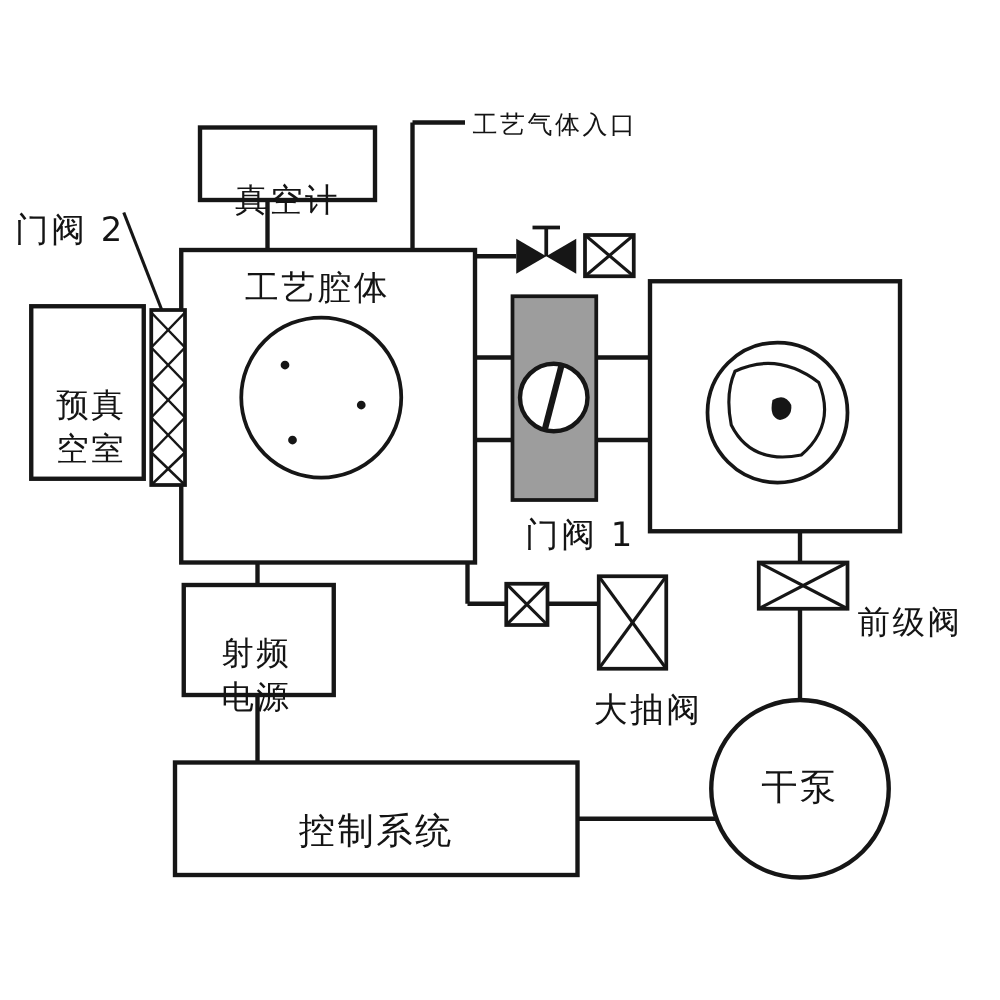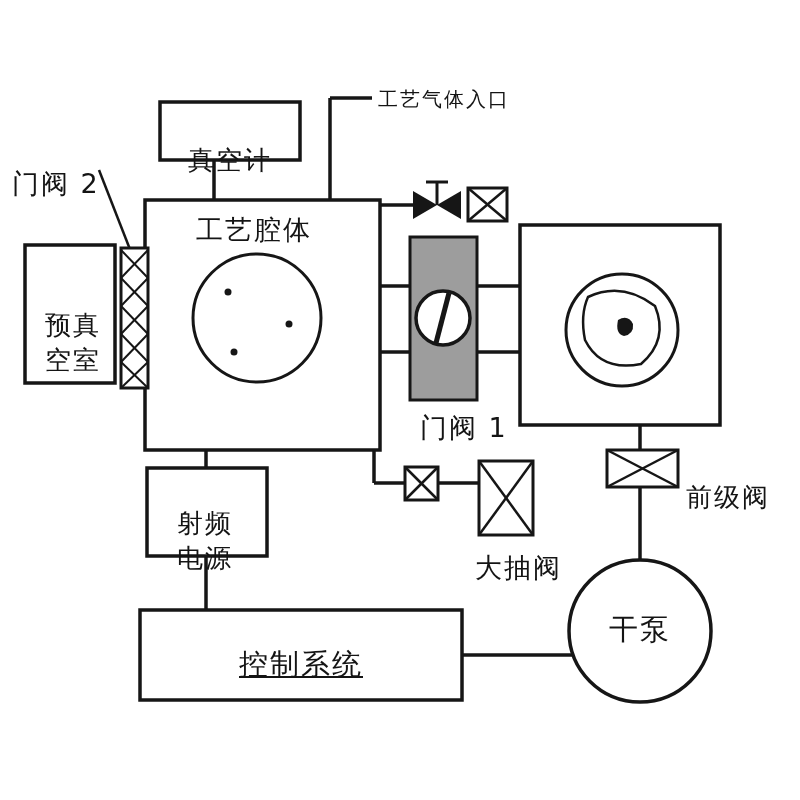--- a/index.html
+++ b/index.html
@@ -177,15 +177,15 @@
     <span>射频</span>
     <span>电源</span>
   </div>
 
   <div class="lbl f27" style="left:463px; top:550px;margin-left:12px;">大抽阀</div>
 
   <div class="lbl f26" style="left:686px; top:451px;">前级阀</div>
 
   <div class="lbl lbl-center f29" style="left:580px; top:608px; width:120px; height:44px;">干泵</div>
 
-  <div class="lbl lbl-center f29" style="left:140px; top:610px; width:322px; height:110px;text-decoration:underline;">控制系统</div>
+  <div class="lbl lbl-center f29" style="left:140px; top:610px; width:322px; height:110px;">控制系统</div>
 
 </div>
 
 </body></html>

